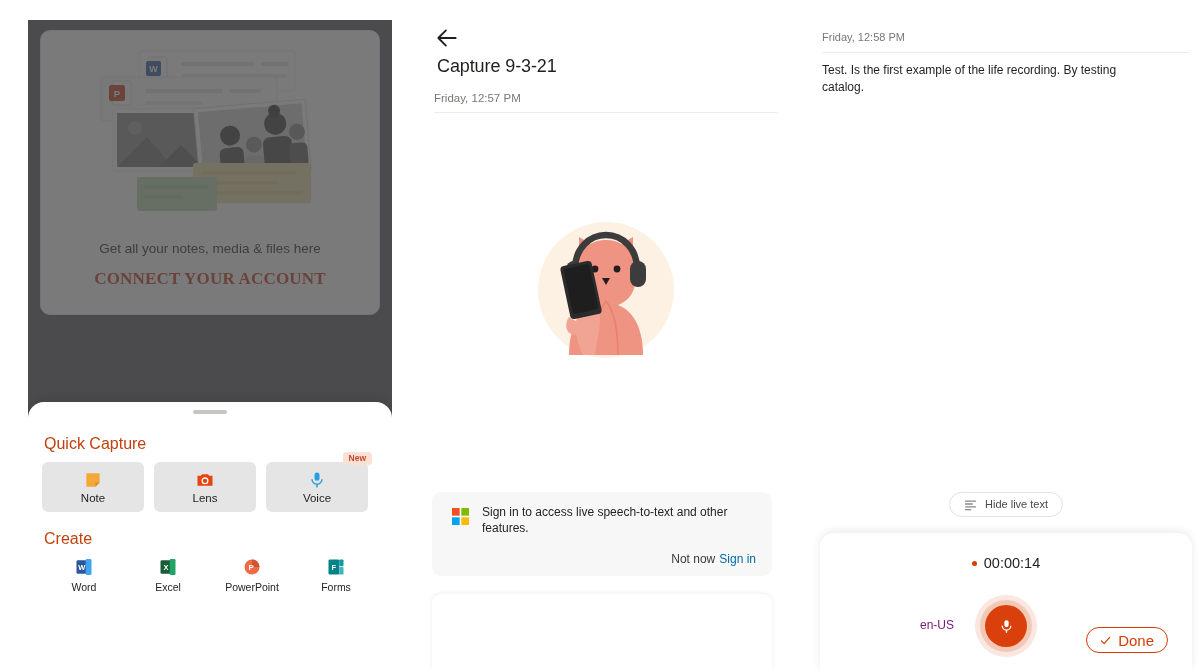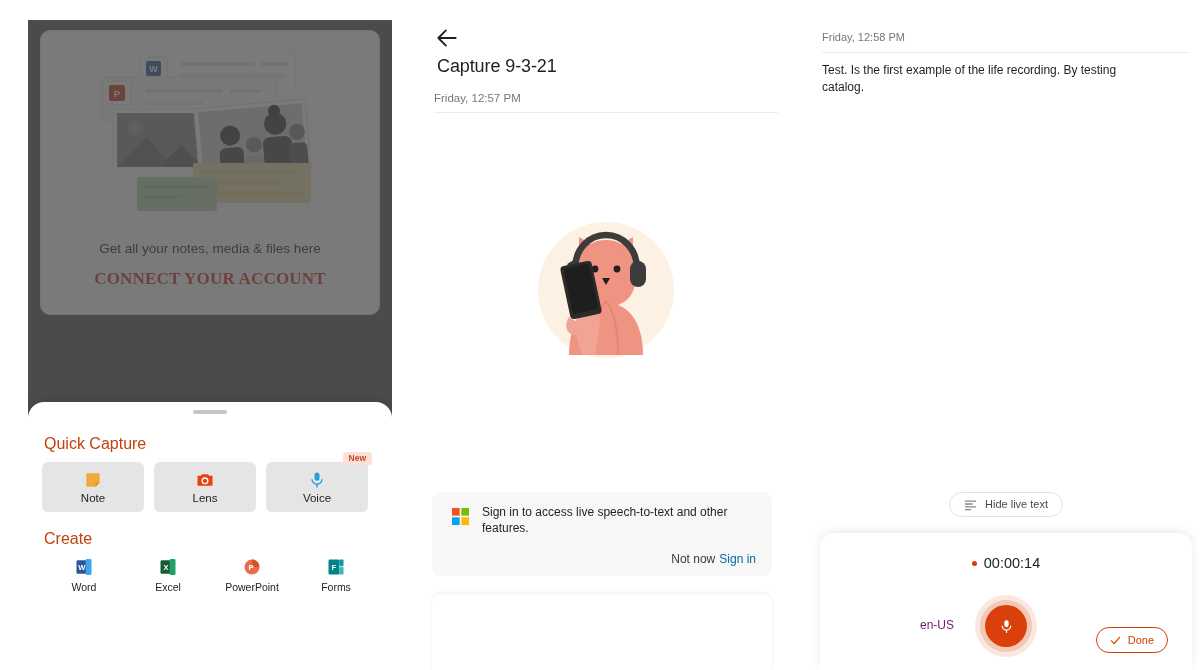--- a/index.html
+++ b/index.html
@@ -126,21 +126,21 @@
   .mic-halo2 { position:absolute; width:52px; height:52px; border-radius:50%; background:rgba(216,59,1,.18); }
   .mic-btn {
     position:absolute; width:42px; height:42px; border-radius:50%; background:#d9400b;
     display:flex; align-items:center; justify-content:center; cursor:pointer;
   }
   .done-btn {
     position:absolute; right:24px; top:94px; height:26px; padding:0 13px;
     border:1px solid #d83b01; border-radius:13px; background:#fff;
     display:flex; align-items:center; gap:7px; cursor:pointer;
   }
-  .done-label { font-size:11px; color:#d83b01; line-height:1; }
+  .done-label { font-size:15px; color:#d83b01; line-height:1; }
 </style>
 </head>
 <body>
 
 <div class="stage">
 
   <div class="panel1">
     <div class="p1-scrim"></div>
 
     <div class="p1-empty-card">

